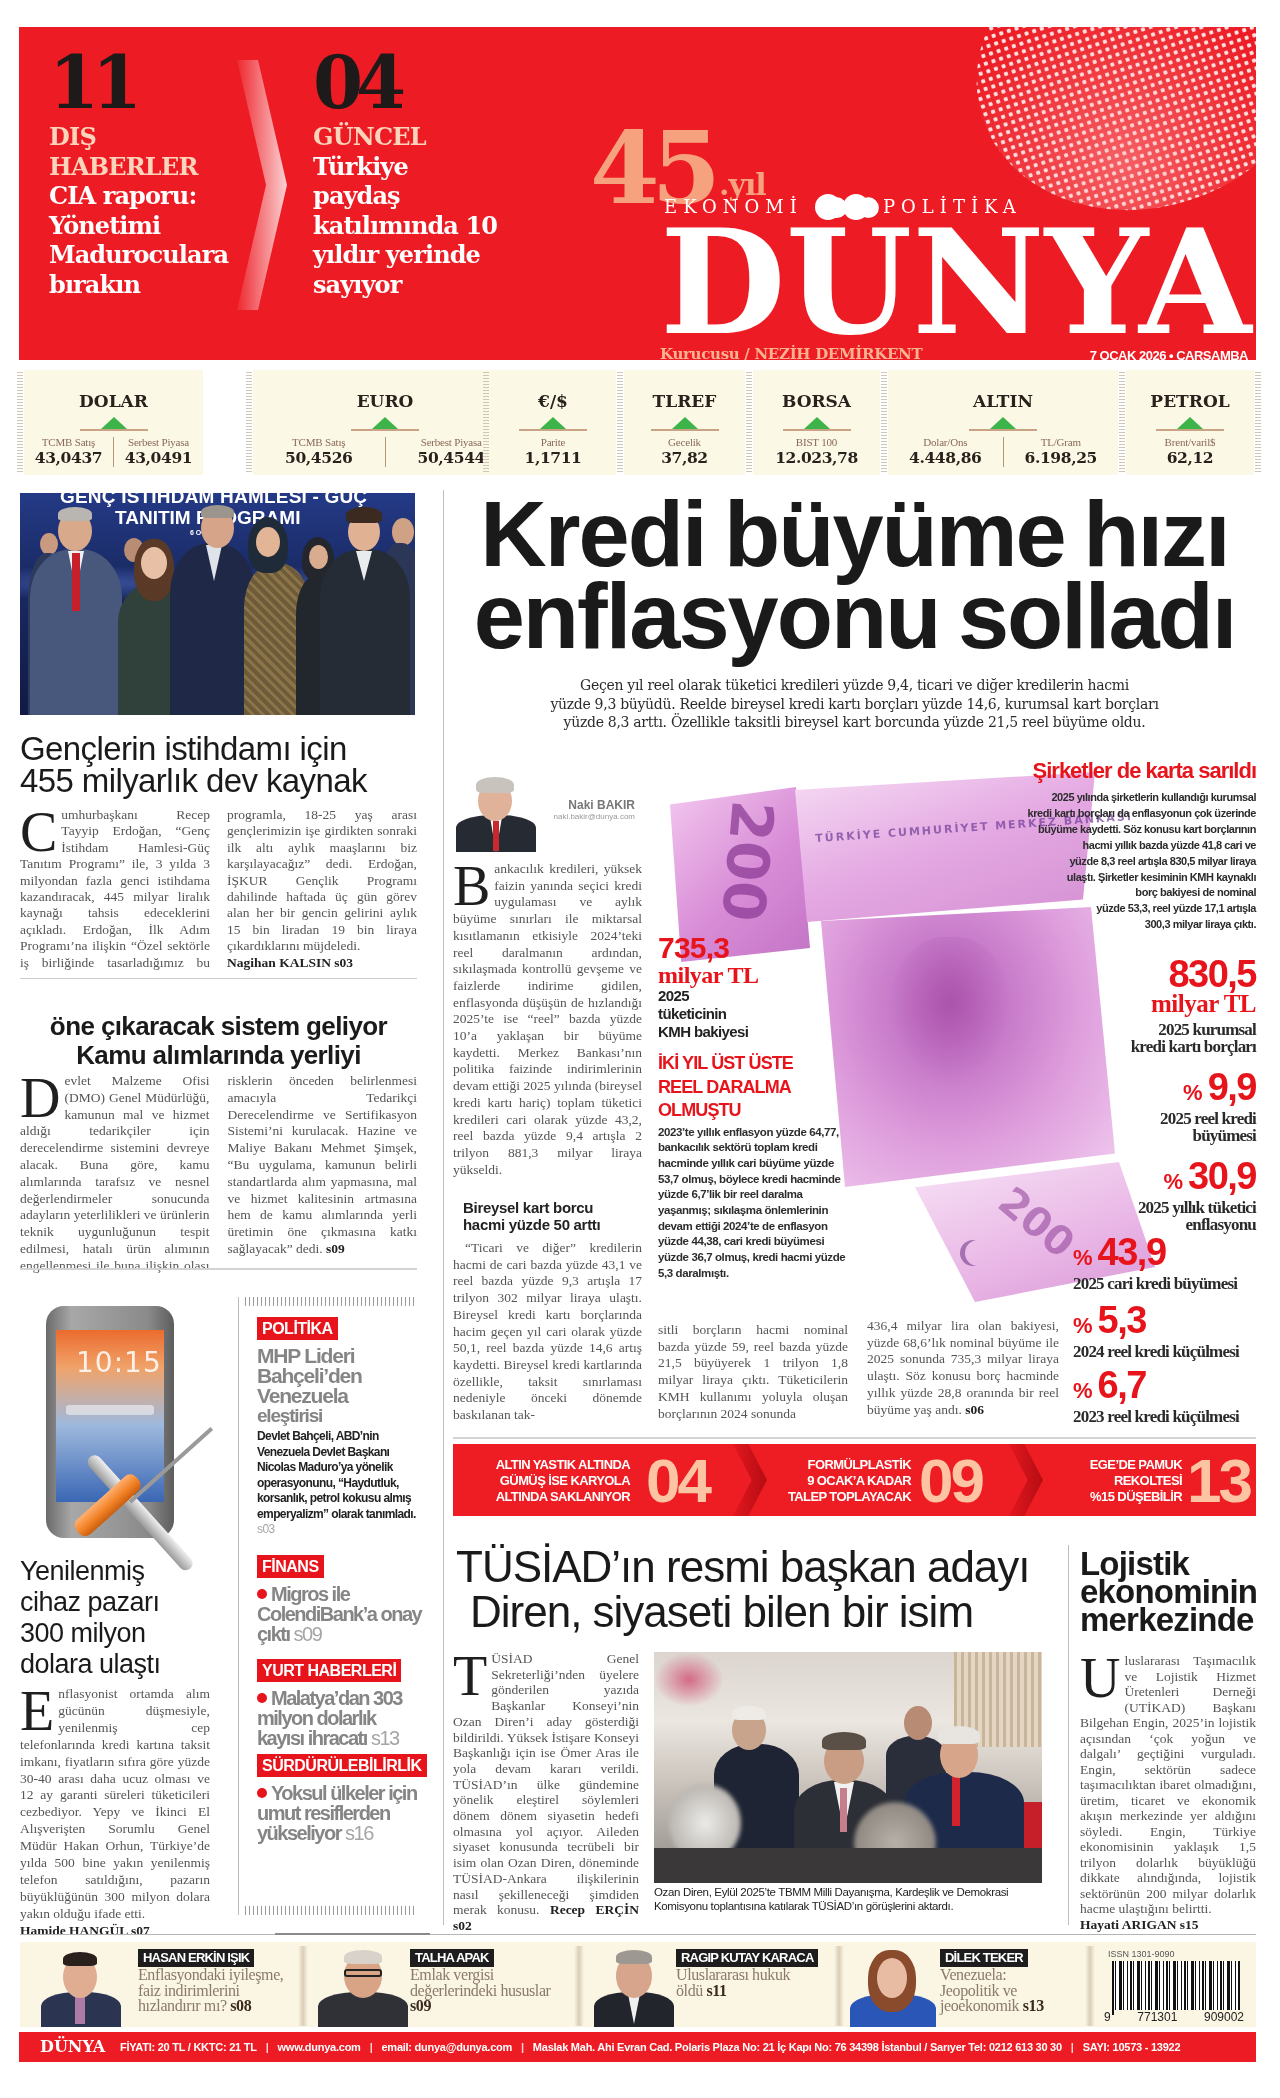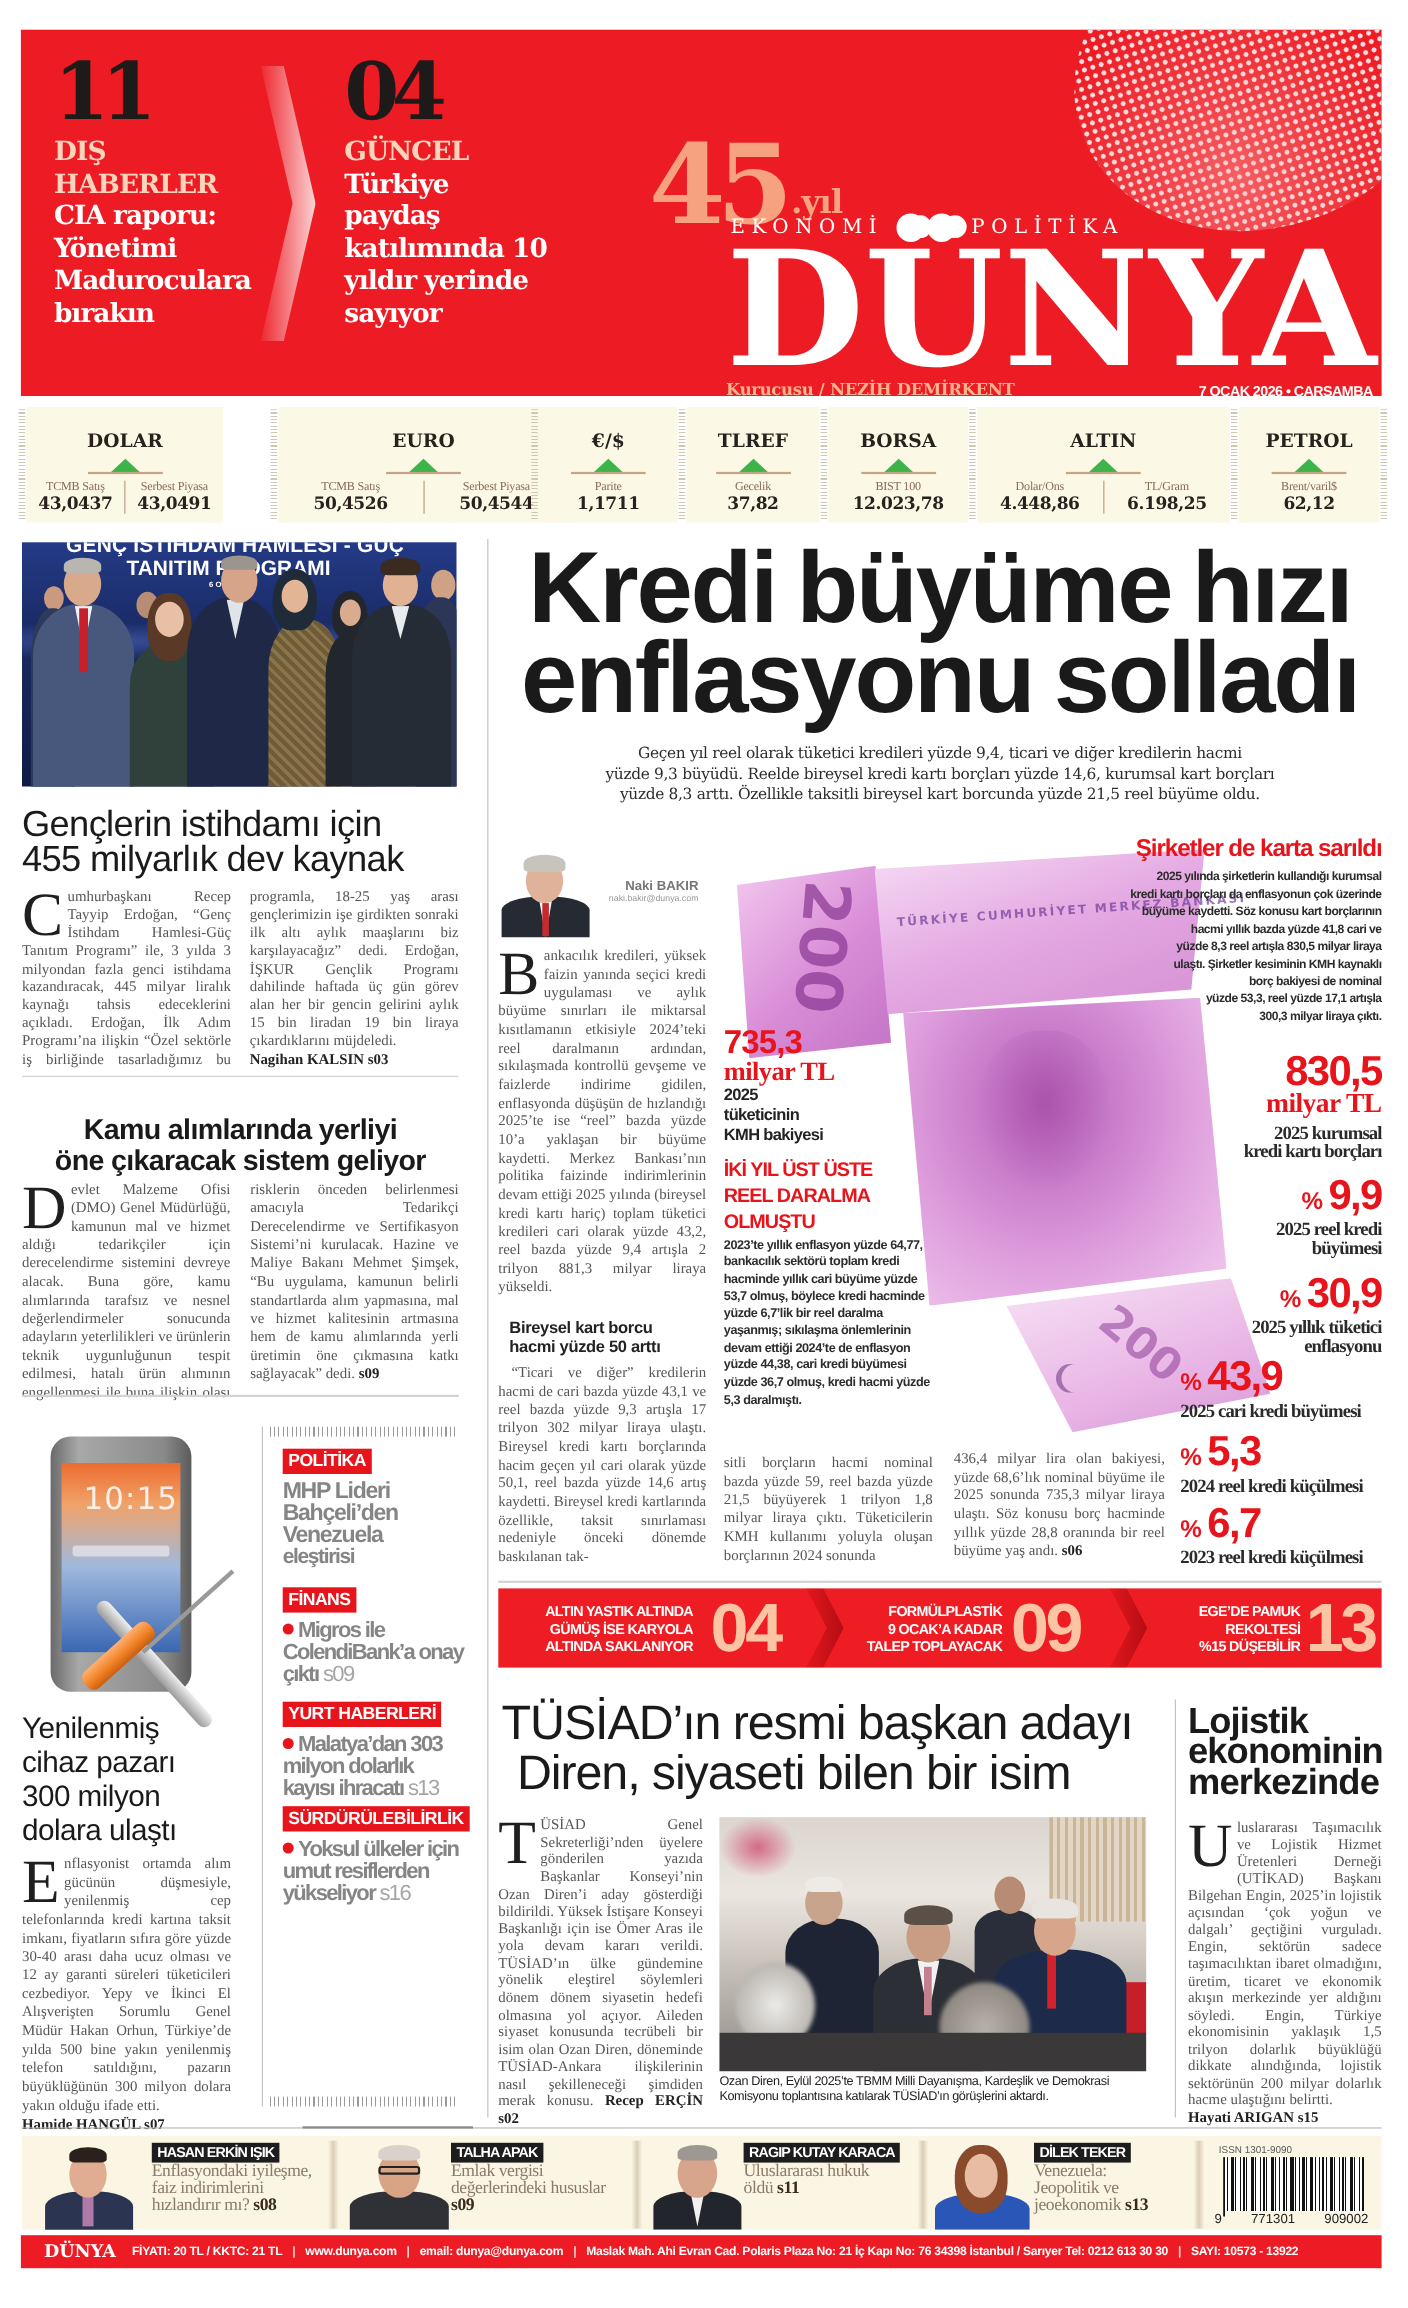--- a/index.html
+++ b/index.html
@@ -303,22 +303,22 @@
     <p class="a bodytxt dropcap cols2" style="left:20px;top:807px;width:397px;column-gap:17px">
       <span>Cumhurbaşkanı Recep Tayyip Erdoğan, “Genç İstihdam Hamlesi-Güç Tanıtım Programı” ile, 3 yılda 3 milyondan fazla genci istihdama kazandıracak, 445 milyar liralık kaynağı tahsis edeceklerini açıkladı. Erdoğan, İlk Adım Programı’na ilişkin “Özel sektörle iş birliğinde tasarladığımız bu programla, 18-25 yaş arası gençlerimizin işe girdikten sonraki ilk altı aylık maaşlarını biz karşılayacağız” dedi. Erdoğan, İŞKUR Gençlik Programı dahilinde haftada üç gün görev alan her bir gencin gelirini aylık 15 bin liradan 19 bin liraya çıkardıklarını müjdeledi.</span>
       <b class="byline">Nagihan KALSIN s03</b>
     </p>
   </article>
 
   <div class="a rule-h" style="left:20px;top:978px;width:397px;height:1px;background:#cfcfcf"></div>
 
   <article>
     <div class="a" style="left:20px;top:1012px;width:397px">
+      <div class="hl-bold">öne çıkaracak sistem geliyor</div>
       <div class="hl-bold">Kamu alımlarında yerliyi</div>
-      <div class="hl-bold">öne çıkaracak sistem geliyor</div>
     </div>
     <p class="a bodytxt dropcap cols2" style="left:20px;top:1073px;width:397px;line-height:16.8px">
       <span>Devlet Malzeme Ofisi (DMO) Genel Müdürlüğü, kamunun mal ve hizmet aldığı tedarikçiler için derecelendirme sistemini devreye alacak. Buna göre, kamu alımlarında tarafsız ve nesnel değerlendirmeler sonucunda adayların yeterlilikleri ve ürünlerin teknik uygunluğunun tespit edilmesi, hatalı ürün alımının engellenmesi ile buna ilişkin olası risklerin önceden belirlenmesi amacıyla Tedarikçi Derecelendirme ve Sertifikasyon Sistemi’ni kurulacak. Hazine ve Maliye Bakanı Mehmet Şimşek, “Bu uygulama, kamunun belirli standartlarda alım yapmasına, mal ve hizmet kalitesinin artmasına hem de kamu alımlarında yerli üretimin öne çıkmasına katkı sağlayacak” dedi.</span>
       <b>s09</b>
     </p>
   </article>
 
   <div class="a rule-h" style="left:20px;top:1268px;width:397px"></div>
 
   <article>
@@ -349,20 +349,21 @@
     <div class="a dashstrip" style="left:245px;top:1906px;width:172px"></div>
     <div class="a" style="left:257px;top:1317px;width:165px">
       <div>
         <span class="sb-label">POLİTİKA</span>
         <div style="margin-top:6px">
           <div class="sb-hl">MHP Lideri</div>
           <div class="sb-hl">Bahçeli’den</div>
           <div class="sb-hl">Venezuela</div>
           <div class="sb-hl" style="font-size:19px">eleştirisi</div>
         </div>
+        <p class="sb-body"><span>Devlet Bahçeli, ABD’nin Venezuela Devlet Başkanı Nicolas Maduro’ya yönelik operasyonunu, “Haydutluk, korsanlık, petrol kokusu almış emperyalizm” olarak tanımladı.</span> <span class="sb-ref">s03</span></p>
       </div>
       <div style="margin-top:17px">
         <span class="sb-label">FİNANS</span>
         <div class="sb-item"><span class="sb-dot"></span><span>Migros ile ColendiBank’a onay çıktı</span> <span class="sb-ref">s09</span></div>
       </div>
       <div style="margin-top:15px">
         <span class="sb-label">YURT HABERLERİ</span>
         <div class="sb-item"><span class="sb-dot"></span><span>Malatya’dan 303 milyon dolarlık kayısı ihracatı</span> <span class="sb-ref">s13</span></div>
       </div>
       <div style="margin-top:6px">

